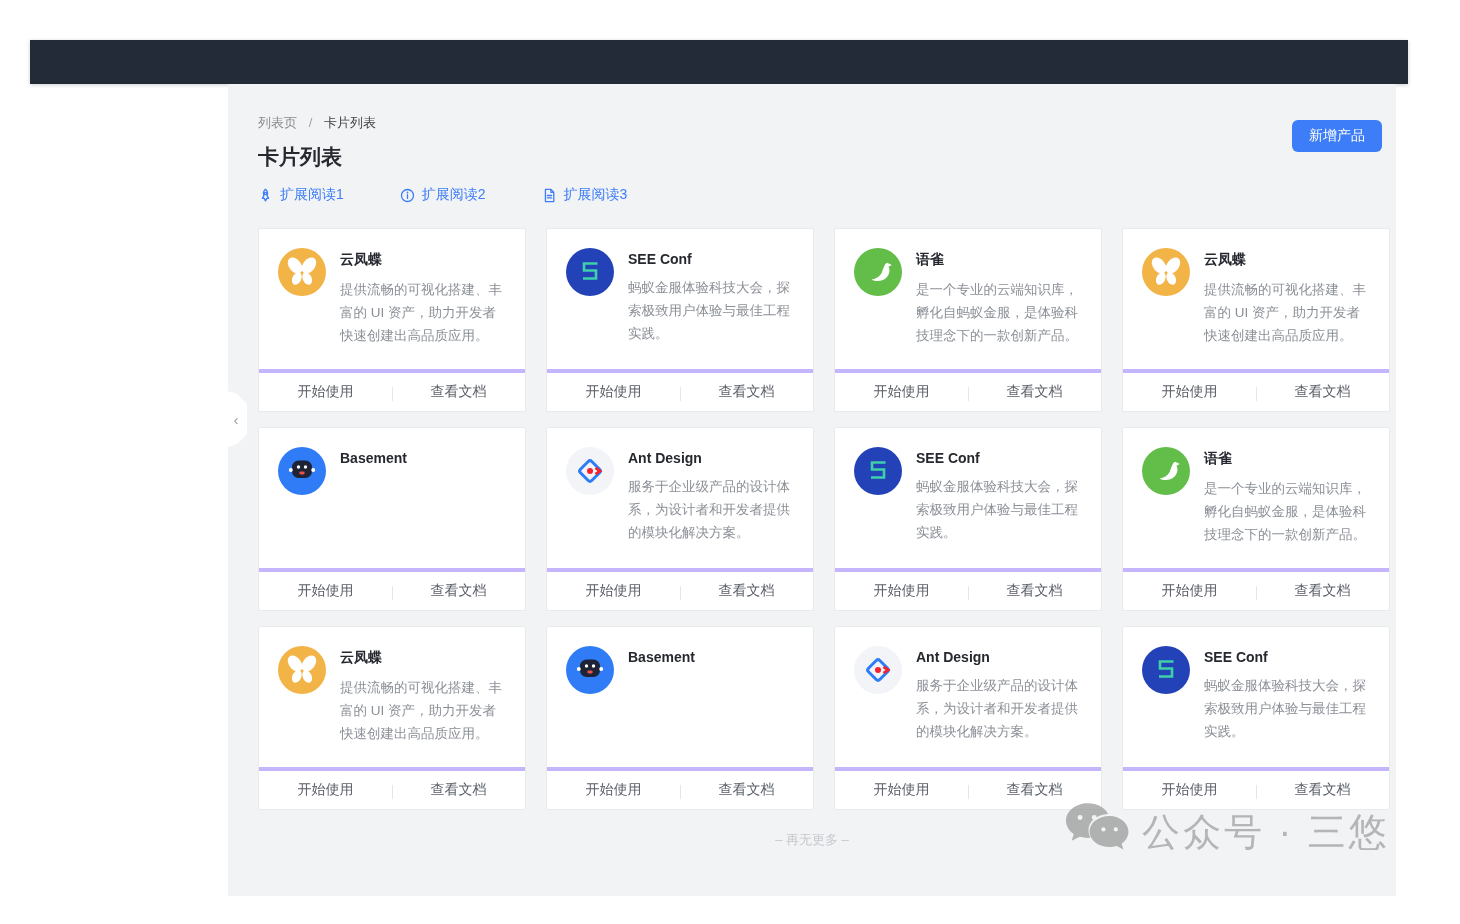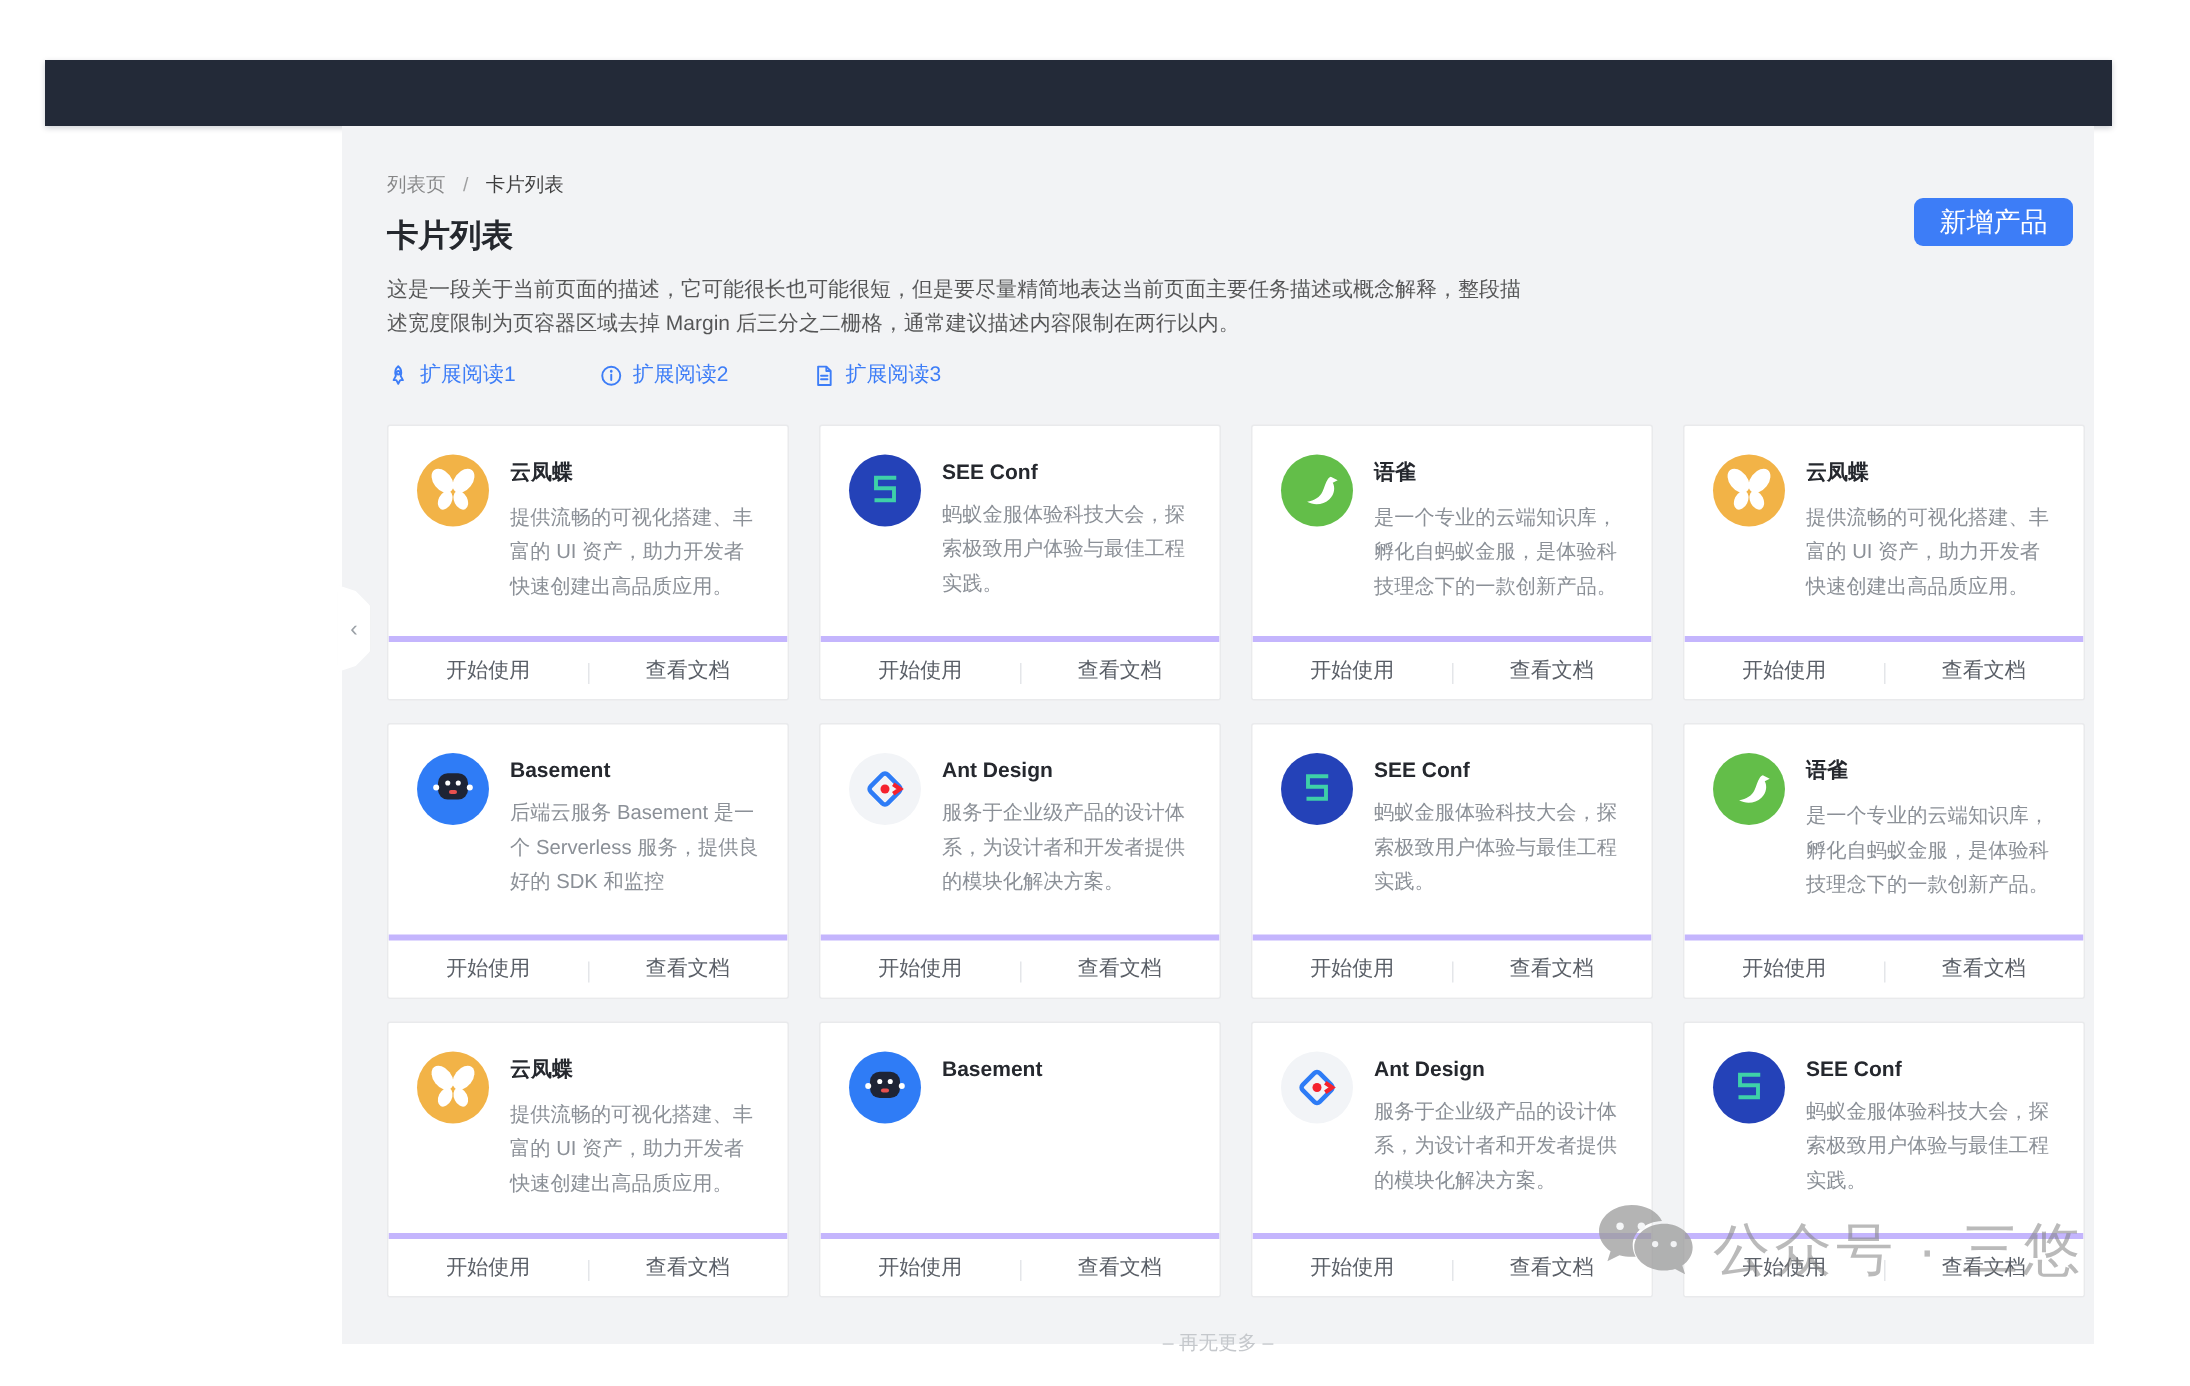--- a/index.html
+++ b/index.html
@@ -35,24 +35,24 @@
     box-shadow: 2px 0 6px rgba(0,0,0,.08);
   }
   .breadcrumb { padding-top: 30px; font-size: 13px; color: rgba(0,0,0,.45); }
   .breadcrumb .crumb { cursor: pointer; }
   .breadcrumb .crumb.current { color: rgba(0,0,0,.75); cursor: default; }
   .breadcrumb .sep { margin: 0 8px; color: rgba(0,0,0,.35); }
 
   .title-row { margin-top: 10px; height: 30px; display: flex; align-items: center; }
   .page-title { font-size: 21px; font-weight: 700; color: #25282e; }
   .primary-btn {
-    position: absolute; right: 14px; top: 48px;
+    position: absolute; right: 14px; top: 36px;
     height: 32px; padding: 0 17px;
     background: var(--accent, #3d7df7);
-    color: #fff; font-size: 18px;
+    color: #fff; font-size: 14px;
     border: none; border-radius: 6px; cursor: pointer;
     display: flex; align-items: center;
   }
   .page-desc {
     margin-top: 9px; width: 760px;
     font-size: 14px; line-height: 23px;
     color: rgba(0,0,0,.65);
   }
   .links-row { margin-top: 14px; display: flex; gap: 56px; }
   .ext-link {
@@ -124,21 +124,20 @@
     <span class="crumb">列表页</span>
     <span class="sep">/</span>
     <span class="crumb current">卡片列表</span>
   </div>
 
   <div class="title-row">
     <span class="page-title">卡片列表</span>
   </div>
   <button class="primary-btn">新增产品</button>
 
-  <p class="page-desc">这是一段关于当前页面的描述，它可能很长也可能很短，但是要尽量精简地表达当前页面主要任务描述或概念解释，整段描述宽度限制为页容器区域去掉 Margin 后三分之二栅格，通常建议描述内容限制在两行以内。</p>
 
   <div class="links-row">
   <span class="ext-link">
     <span class="lnk-icon">
           <svg viewBox="0 0 14 14" fill="none" stroke="#3d7df7" stroke-width="1.2" stroke-linejoin="round">
             <path d="M7 1.1c1.7 1.5 2.3 3.8 1.5 6l1.4 2.6H8.2L7 12 5.8 9.7H4.1l1.4-2.6C4.7 4.9 5.3 2.6 7 1.1Z"></path>
             <circle cx="7" cy="5.1" r="1.1"></circle>
           </svg>
         </span>
     <span class="lnk-label">扩展阅读1</span>
@@ -259,21 +258,20 @@
                 <circle cx="20.5" cy="20" r="1.7" fill="#ffffff"></circle>
                 <circle cx="27.5" cy="20" r="1.7" fill="#ffffff"></circle>
                 <rect x="21.3" y="24.6" width="5.4" height="2.8" rx="1.4" fill="#e8504f"></rect>
                 <circle cx="12.8" cy="23" r="2" fill="#ffffff"></circle>
                 <circle cx="35.2" cy="23" r="2" fill="#ffffff"></circle>
               </g>
             </svg>
           </span>
       <span class="card-info">
         <div class="card-title">Basement</div>
-        <div class="card-desc">后端云服务 Basement 是一个 Serverless 服务，提供良好的 SDK 和监控</div>
       </span>
     </div>
     <div class="card-footer">
       <span class="card-action">开始使用</span>
       <span class="card-action">查看文档</span>
     </div>
   </div>
 
   <div class="product-card">
     <div class="card-body">

